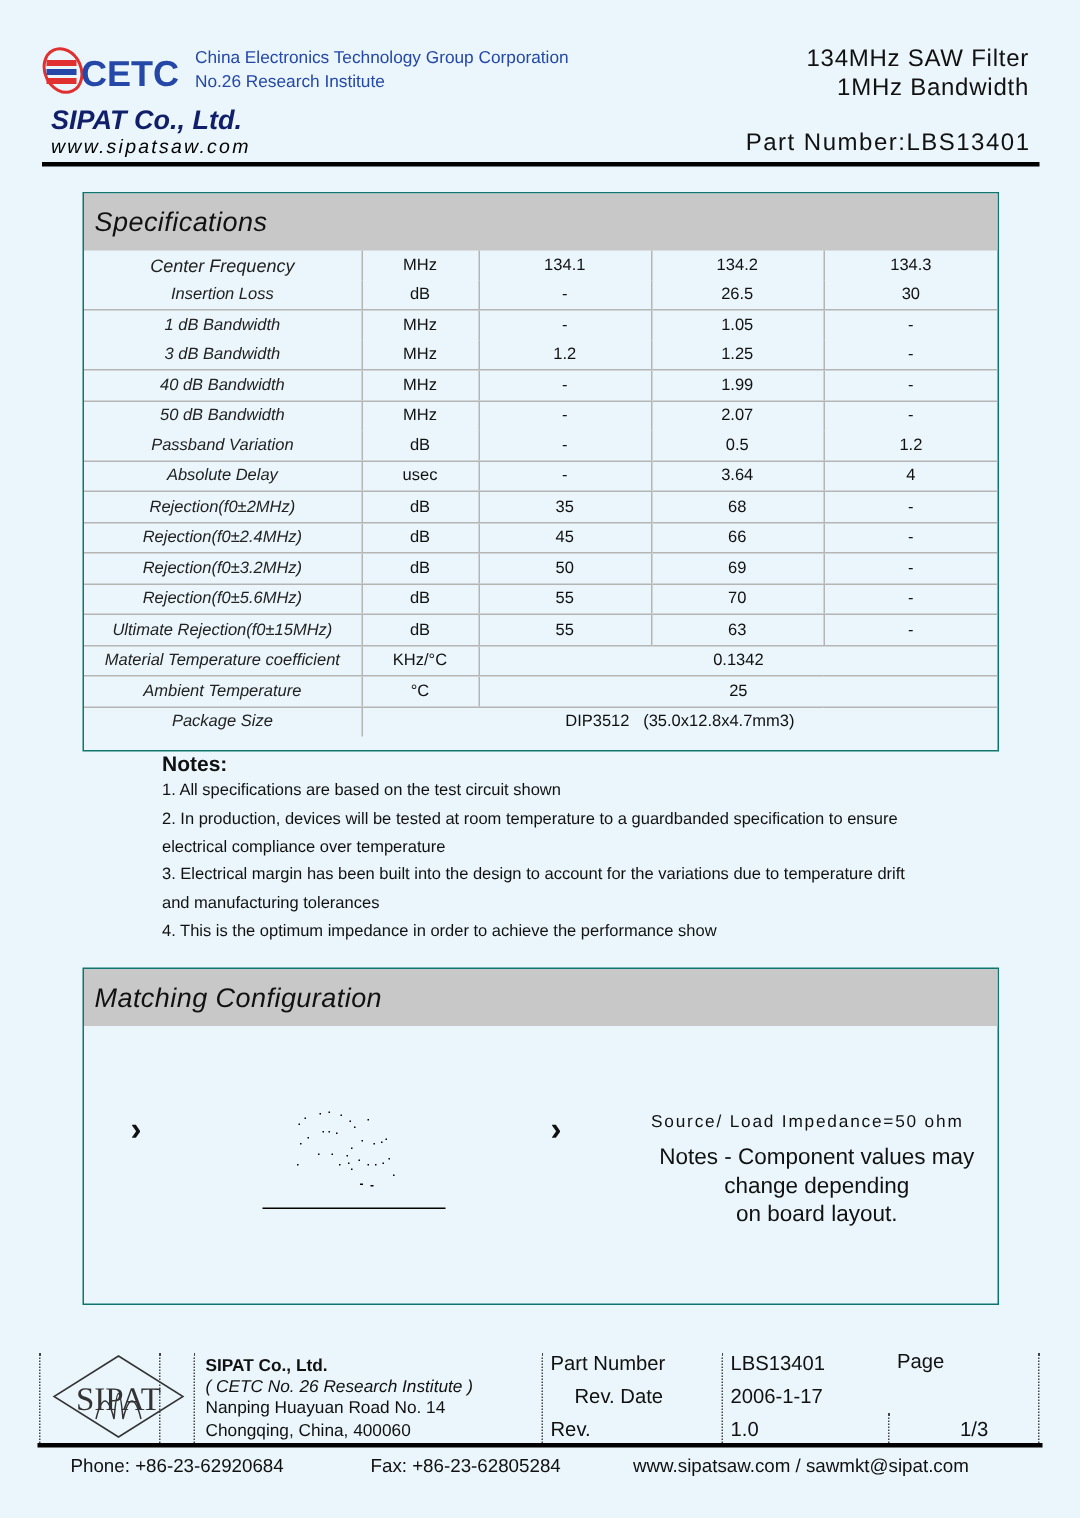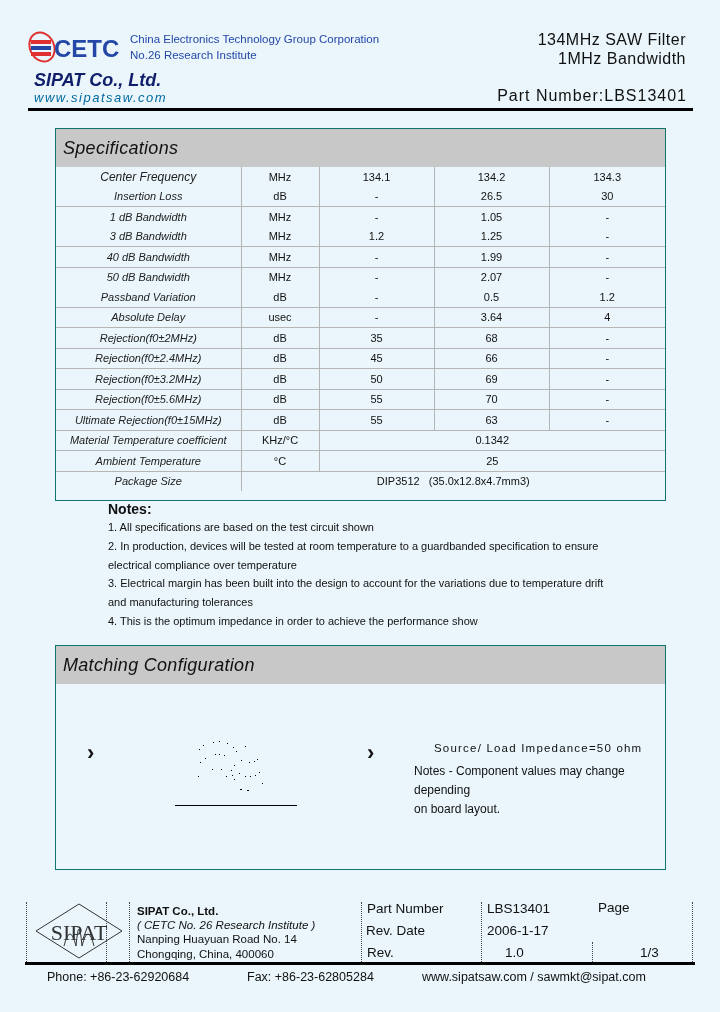--- a/index.html
+++ b/index.html
@@ -3,21 +3,21 @@
 <meta charset="utf-8">
 <style>
   html, body { margin:0; padding:0; }
   body { width:720px; height:1012px; background:#eaf6fb; position:relative; overflow:hidden; font-family:"Liberation Sans", sans-serif; color:#111; }
   .abs { position:absolute; }
 
   
   .cetc-logo { left:28px; top:30px; width:100px; height:34px; }
   .cetc-text { left:130px; top:31px; font-size:11.5px; line-height:16px; color:#2447a8; }
   .sipat-name { left:34px; top:70px; font-size:18px; font-weight:bold; font-style:italic; color:#111f6b; }
-  .sipat-url { left:34px; top:90px; font-size:13px; font-style:italic; letter-spacing:1.5px; color:#0369a1; }
+  .sipat-url { left:34px; top:90px; font-size:13px; font-style:italic; letter-spacing:1.5px; color:#000000; }
   .prod-title { right:34px; top:30px; font-size:16px; text-align:right; line-height:19px; letter-spacing:0.5px; }
   .part-num { right:33px; top:87px; font-size:16px; letter-spacing:1px; }
   .hdr-rule { left:28px; top:108px; width:665px; height:3px; background:#000; }
 
   
   .panel { border:1px solid #0f766e; background:#eaf6fb; }
   .panel-head { background:#c8c8c8; height:38px; line-height:38px; padding-left:7px; font-size:18px; font-style:italic; letter-spacing:0.3px; }
 
   .spec-panel { left:55px; top:128px; width:609px; height:371px; }
   table.spec { border-collapse:collapse; width:609px; table-layout:fixed; }
@@ -26,21 +26,21 @@
   table.spec th { font-size:12px; font-weight:bold; height:20px; }
   table.spec td.param { font-style:italic; color:#222; }
   table.spec tr.rule td { border-bottom:1px solid #b5b5b5; }
 
   .notes { left:108px; top:500px; width:560px; font-size:11px; line-height:18.8px; }
   .notes .title { font-size:14px; font-weight:bold; line-height:18px; }
 
   .match-panel { left:55px; top:645px; width:609px; height:223px; }
   .chev { font-size:22px; font-weight:bold; }
   .impedance { left:434px; top:742px; font-size:11.5px; letter-spacing:1.2px; }
-  .match-note { left:414px; top:762px; width:225px; font-size:12px; line-height:19px; text-align:left; }
+  .match-note { left:432px; top:762px; width:225px; font-size:15px; line-height:19px; text-align:center; }
   .schematic { left:190px; top:740px; width:90px; height:60px; }
   .ground-line { left:175px; top:805px; width:122px; height:1px; background:#000; }
 
   
   .dot-v { border-left:1px dotted #444; }
   .footer-rule { left:25px; top:962px; width:670px; height:3px; background:#000; }
   .f-company { left:137px; top:904px; font-size:11.5px; line-height:14.2px; }
   .f-company .b { font-weight:bold; }
   .f-company .i { font-style:italic; }
   .f-label { font-size:13.5px; }
@@ -258,26 +258,26 @@
 <div class="abs f-company">
   <div class="b">SIPAT Co., Ltd.</div>
   <div class="i">( CETC No. 26 Research Institute )</div>
   <div>Nanping Huayuan Road No. 14</div>
   <div>Chongqing, China, 400060</div>
 </div>
 <div class="abs dot-v" style="left:129px;top:902px;height:60px"></div>
 
 <div class="abs dot-v" style="left:361px;top:902px;height:60px"></div>
 <div class="abs f-label" style="left:367px;top:901px">Part Number</div>
-<div class="abs f-label" style="left:366px;top:923px">Rev. Date</div>
+<div class="abs f-label" style="left:383px;top:923px">Rev. Date</div>
 <div class="abs f-label" style="left:367px;top:945px">Rev.</div>
 <div class="abs dot-v" style="left:481px;top:902px;height:60px"></div>
 <div class="abs f-label" style="left:487px;top:901px">LBS13401</div>
 <div class="abs f-label" style="left:487px;top:923px">2006-1-17</div>
-<div class="abs f-label" style="left:505px;top:945px">1.0</div>
+<div class="abs f-label" style="left:487px;top:945px">1.0</div>
 <div class="abs dot-v" style="left:592px;top:942px;height:20px"></div>
 <div class="abs f-label" style="left:598px;top:900px">Page</div>
 <div class="abs f-label" style="left:640px;top:945px">1/3</div>
 <div class="abs dot-v" style="left:692px;top:902px;height:60px"></div>
 
 <div class="abs footer-rule"></div>
 <div class="abs contact" style="left:47px">Phone: +86-23-62920684</div>
 <div class="abs contact" style="left:247px">Fax: +86-23-62805284</div>
 <div class="abs contact" style="left:422px">www.sipatsaw.com / sawmkt@sipat.com</div>
 

